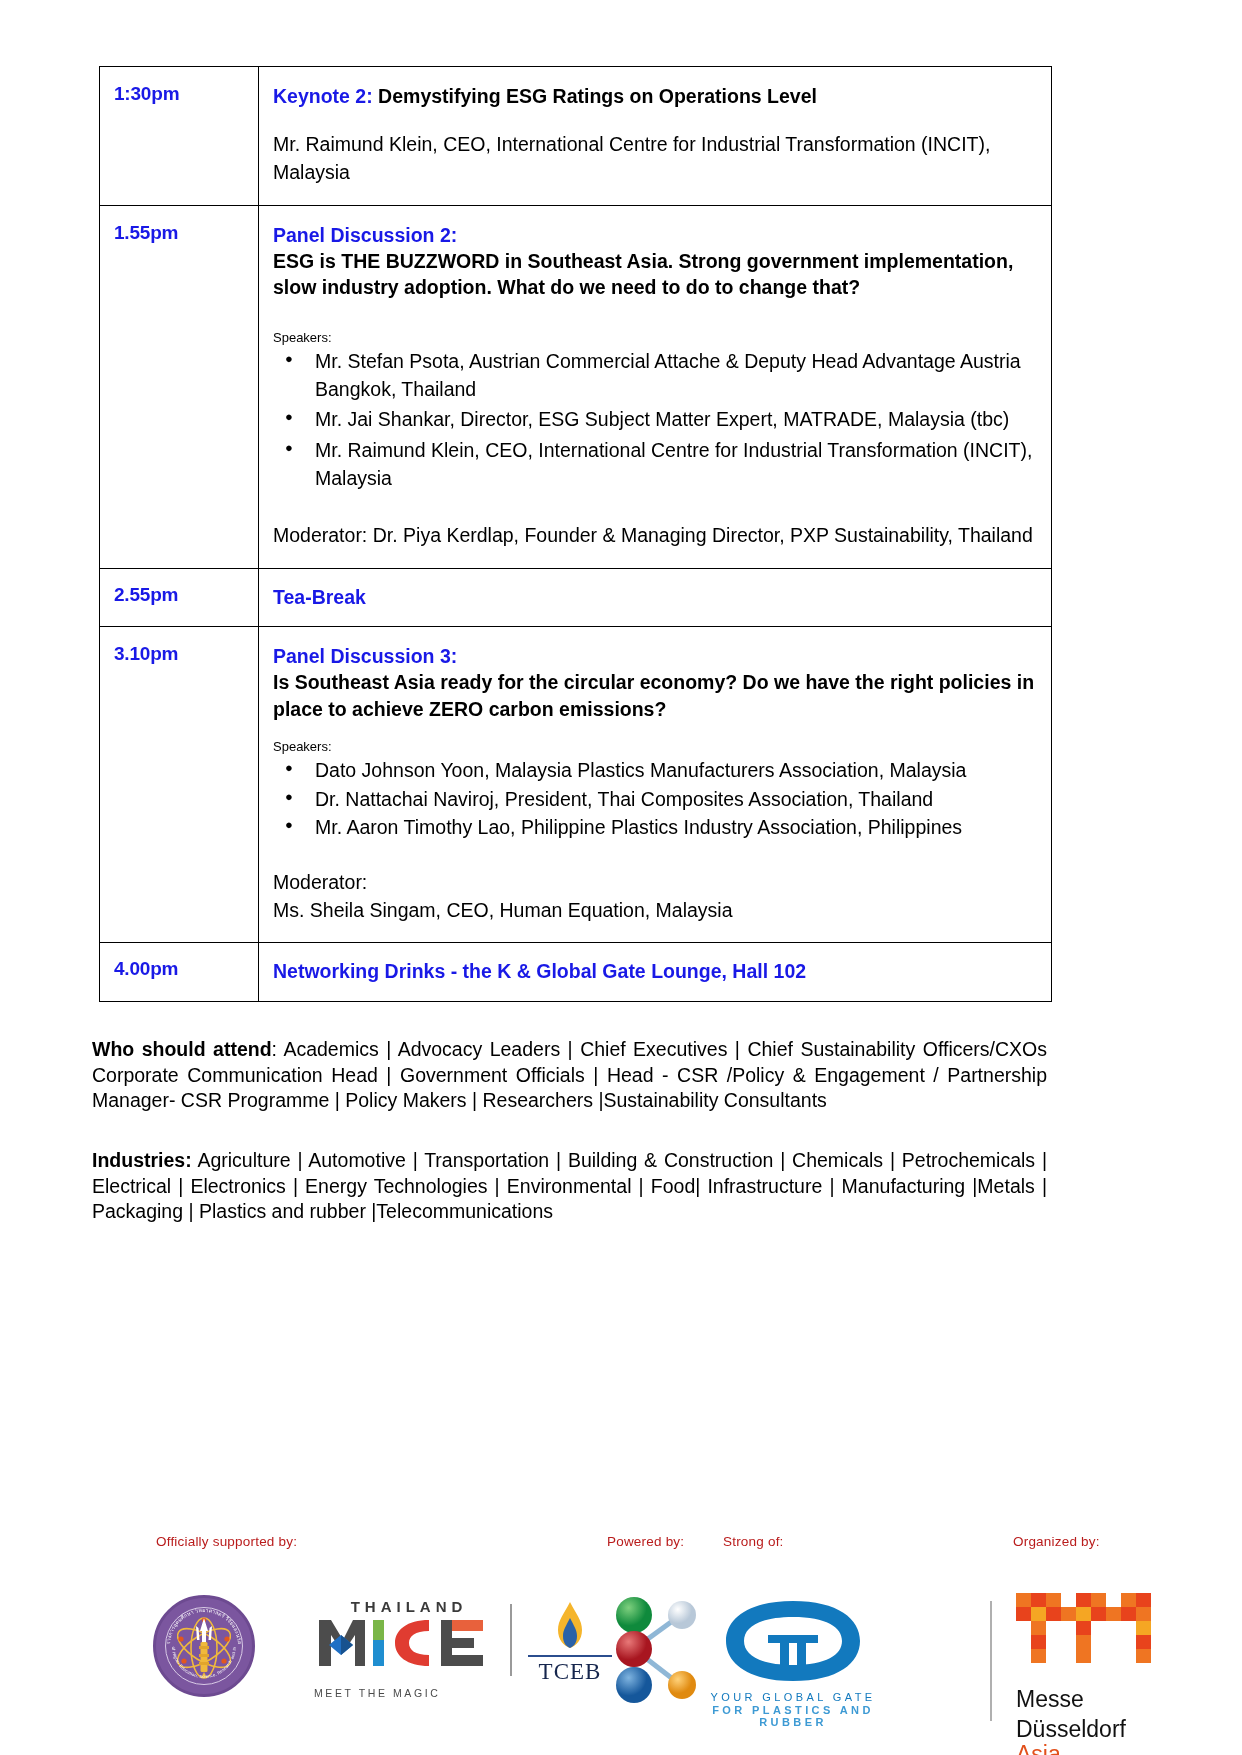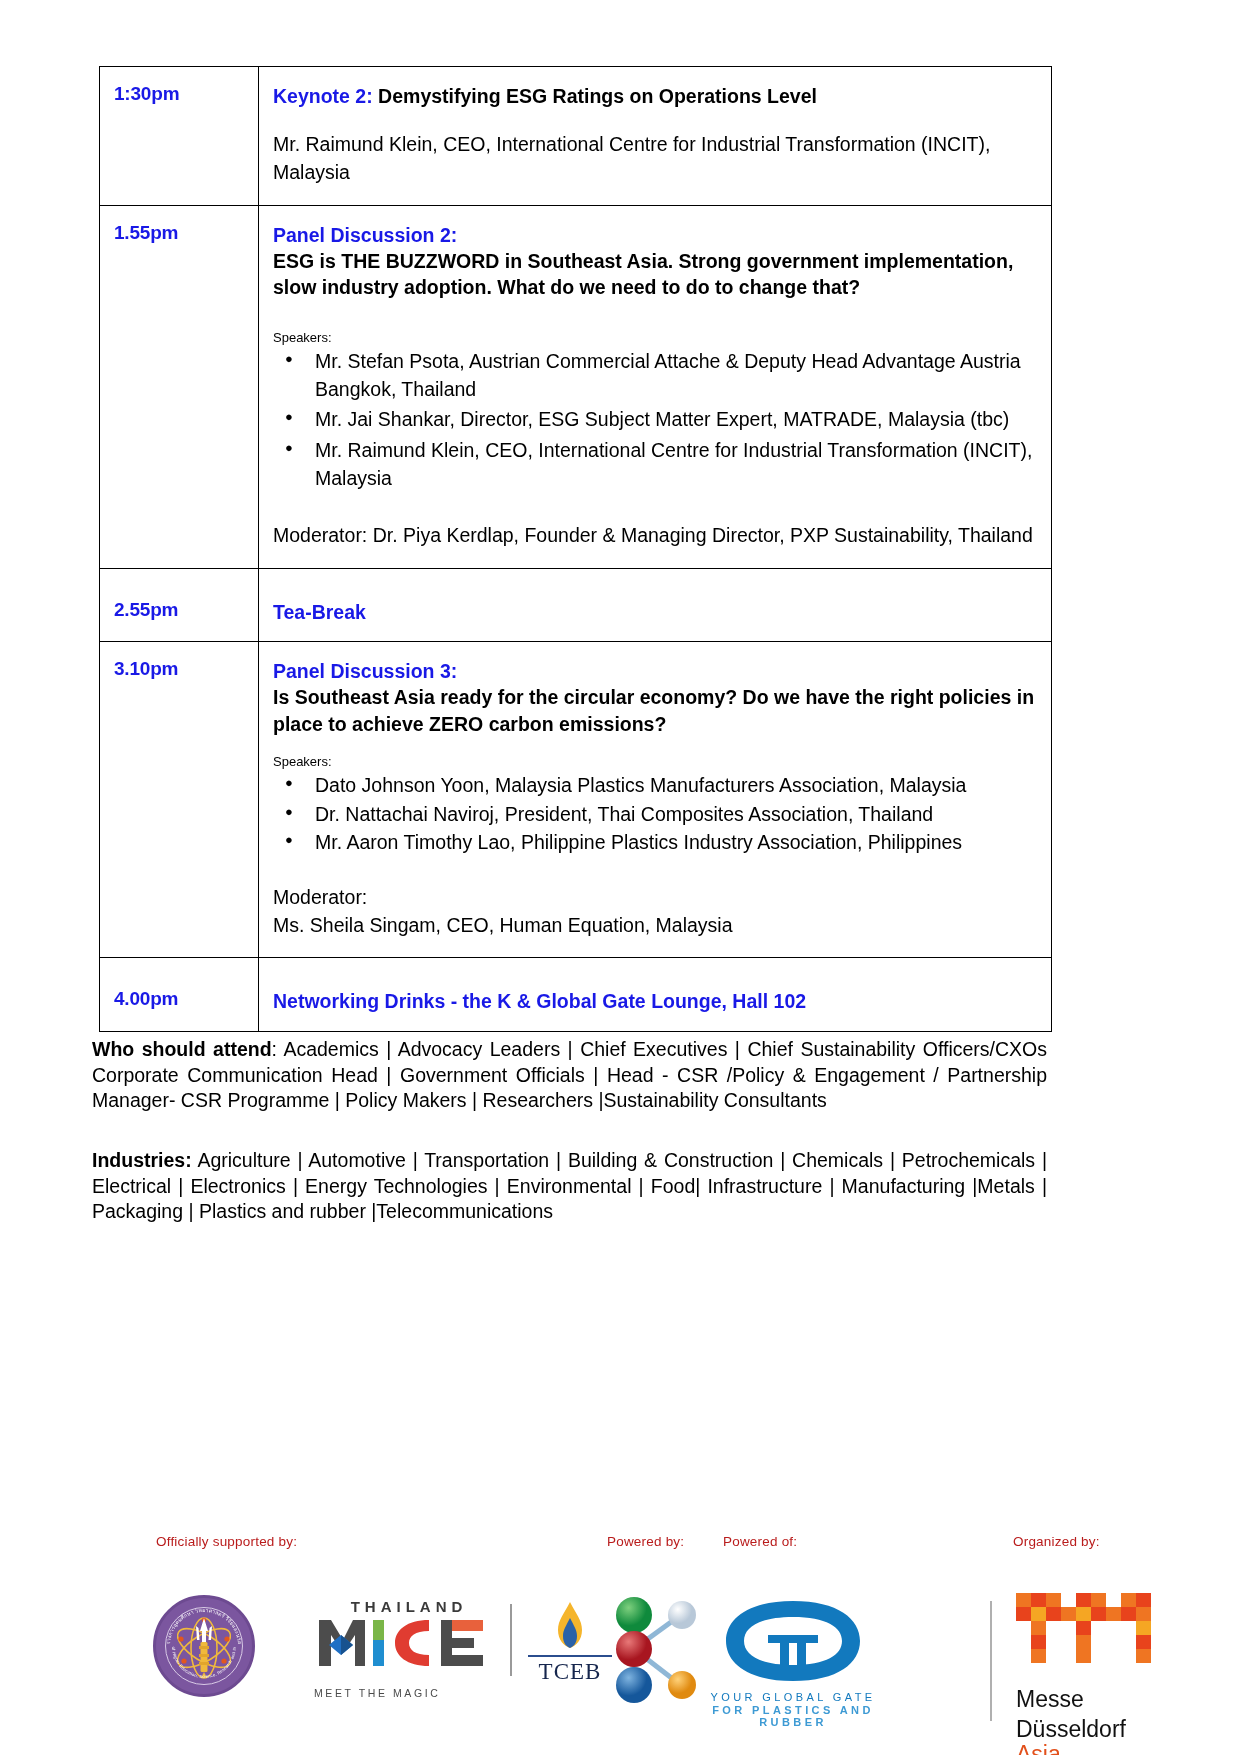--- a/index.html
+++ b/index.html
@@ -97,21 +97,21 @@
     color: #000;
   }
   ul.bullets.tight li { margin-bottom: 0; }
 
   .moderator-line {
     font-size: 19.5px;
     line-height: 1.42;
   }
 
   
-  .row-single td { padding-top: 30px; padding-bottom: 16px; }
+  .row-single td { padding-top: 15px; padding-bottom: 16px; }
 
   
   .para {
     position: absolute;
     left: 76px;
     width: 955px;
     font-size: 19.5px;
     line-height: 1.32;
     text-align: justify;
     color: #000;
@@ -282,21 +282,21 @@
   </table>
 
   <div class="para" id="industries"><b>Industries:</b><span> Agriculture | Automotive | Transportation | Building &amp; Construction | Chemicals | Petrochemicals | Electrical | Electronics | Energy Technologies | Environmental | Food| Infrastructure | Manufacturing |Metals | Packaging | Plastics and rubber |Telecommunications</span></div>
 
   <div class="para" id="who-should-attend"><b>Who should attend</b><span>: Academics | Advocacy Leaders | Chief Executives | Chief Sustainability Officers/CXOs Corporate Communication Head | Government Officials | Head - CSR /Policy &amp; Engagement / Partnership Manager- CSR Programme | Policy Makers | Researchers |Sustainability Consultants</span></div>
 
   <div class="footer">
 
     <div class="footer-label" style="left:140px; top:29px;">Officially supported by:</div>
     <div class="footer-label" style="left:591px; top:29px;">Powered by:</div>
-    <div class="footer-label" style="left:707px; top:29px;">Powered of:</div>
+    <div class="footer-label" style="left:707px; top:29px;">Strong of:</div>
     <div class="footer-label" style="left:997px; top:29px;">Organized by:</div>
 
     <div class="logo-box" style="left:137px; top:90px;">
       <div class="seal">
         <div class="seal-inner"></div>
         <svg width="96" height="96" viewBox="0 0 96 96">
           <ellipse cx="48" cy="50" rx="30" ry="13" fill="none" stroke="#f0b93c" stroke-width="1.6" transform="rotate(32 48 50)"></ellipse>
           <ellipse cx="48" cy="50" rx="30" ry="13" fill="none" stroke="#f0b93c" stroke-width="1.6" transform="rotate(-32 48 50)"></ellipse>
           <ellipse cx="48" cy="50" rx="30" ry="13" fill="none" stroke="#f0b93c" stroke-width="1.6" transform="rotate(90 48 50)"></ellipse>
           <circle cx="25" cy="41" r="2.6" fill="#e2571f"></circle>

